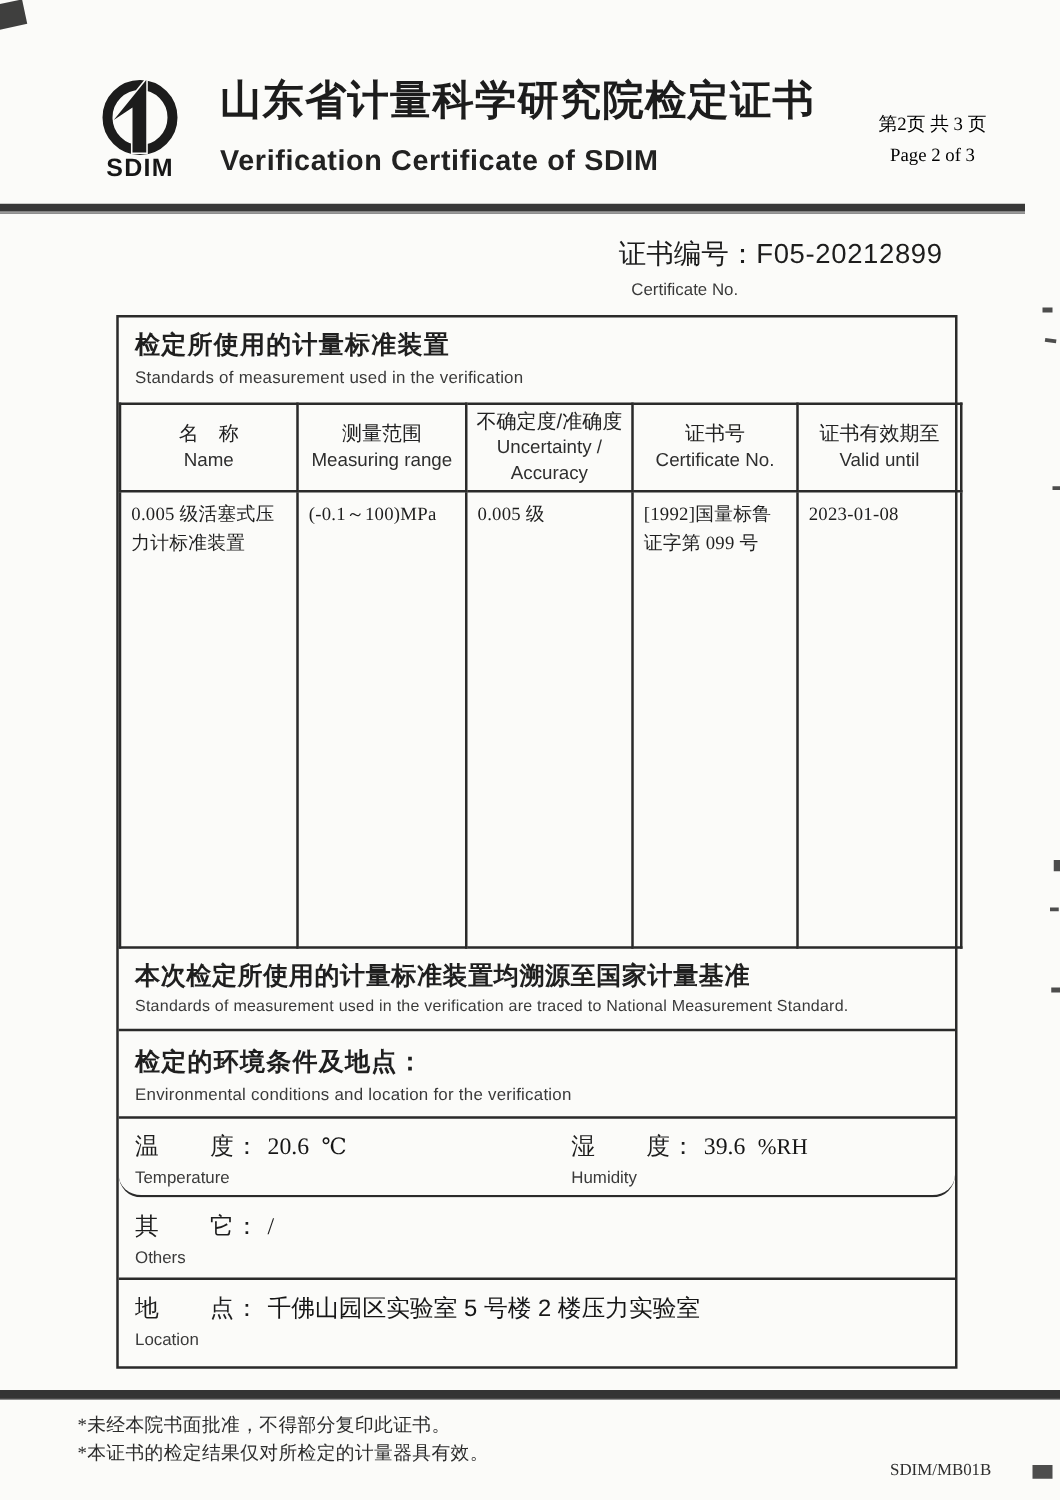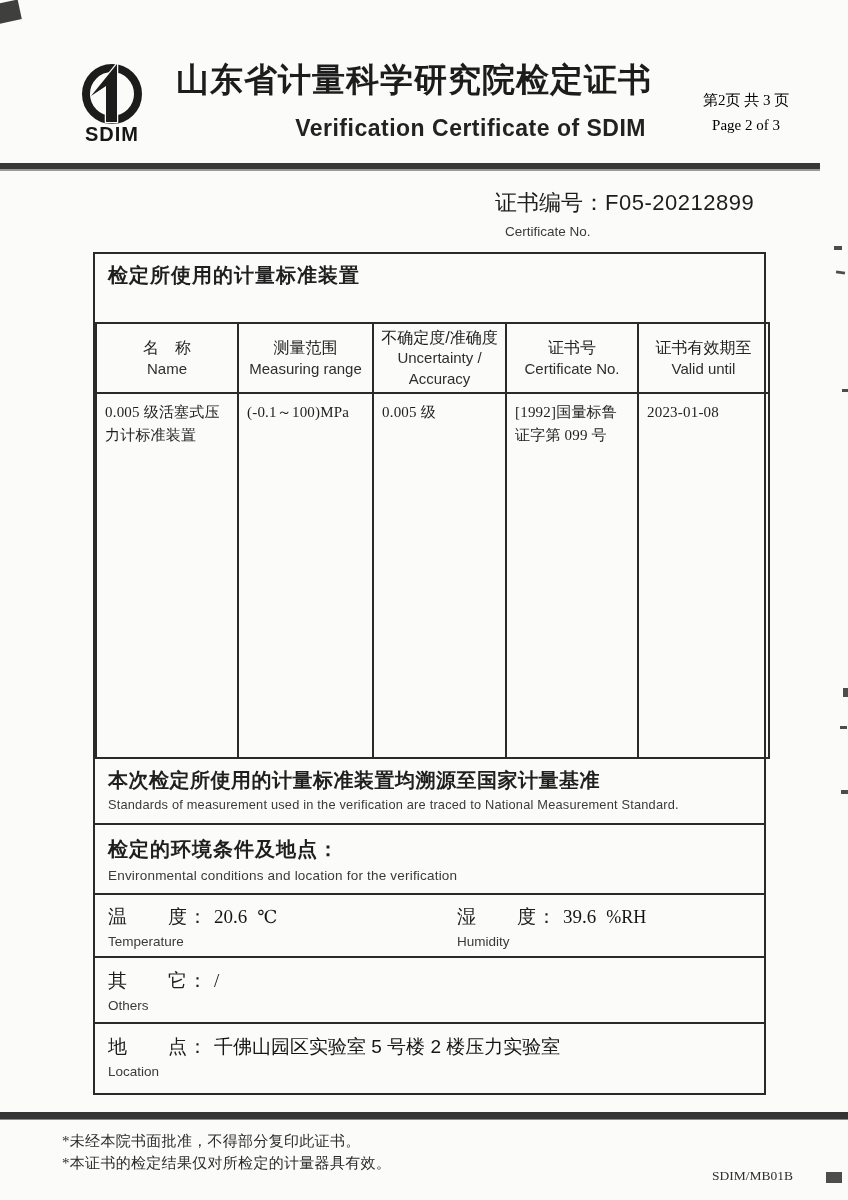--- a/index.html
+++ b/index.html
@@ -19,21 +19,21 @@
   .corner-mark {
     position: absolute; left: -6px; top: 2px; width: 26px; height: 20px;
     background: #1d1d1d; transform: rotate(-12deg); opacity: .85;
   }
   .logo {
     position: absolute; left: 70px; top: 60px; width: 84px; height: 84px;
     text-align: center;
   }
   .header-titles {
     position: absolute; left: 176px; top: 58px; width: 470px;
-    text-align: right;
+    text-align: left;
   }
   .title-zh {
     font-size: 33px; font-weight: 700; letter-spacing: 1px; color: #1c1c1c;
     white-space: nowrap;
   }
   .title-en {
     margin-top: 12px; font-size: 23px; font-weight: 700; color: #222;
     letter-spacing: .5px; white-space: nowrap;
   }
   .page-info {
@@ -91,21 +91,21 @@
   .sec-trace .zh-big { font-size: 20px; letter-spacing: .5px; }
   .sec-trace .en-sub { font-size: 12.8px; margin-top: 3px; }
 
   .sec-envtitle { height: 71px; border-bottom: 2px solid #2a2a2a; padding-top: 11px; }
   .field { position: relative; }
   .label-zh-f { font-size: 19px; color: #1d1d1d; letter-spacing: 1px; }
   .value-f { font-family: "Liberation Serif","DejaVu Serif",serif; font-size: 19px; color: #161616; margin-left: 6px; }
   .unit-f { font-family: "Liberation Serif","DejaVu Serif",serif; font-size: 18px; color: #161616; margin-left: 10px; }
   .sublabel-en { font-size: 13.5px; color: #3a3a3a; margin-top: 4px; }
 
-  .sec-env { height: 63px; border-bottom: 2px solid #2a2a2a; padding-top: 9px; }
+  .sec-env { height: 63px; border-bottom: 2px solid #2a2a2a; padding-top: 9px; border-radius: 18px; }
   .sec-env .hum { position: absolute; left: 362px; top: 9px; }
   .sec-others { height: 66px; border-bottom: 2px solid #2a2a2a; padding-top: 10px; }
   .sec-location { height: 69px; padding-top: 10px; }
 
   
   .footer-rule {
     position: absolute; left: 0; top: 1112px; width: 848px; height: 8px;
     background: #343434; border-bottom: 1px solid #8a8a8a;
   }
   .footnotes {
@@ -159,20 +159,21 @@
 
   <div class="cert-no">
     <span class="label-zh">证书编号：</span><span class="value">F05-20212899</span>
   </div>
   <div class="cert-no-en">Certificate No.</div>
 
   <div class="main-box">
 
     <div class="sec sec-standards">
       <div class="zh-big">检定所使用的计量标准装置</div>
+      <div class="en-sub">Standards of measurement used in the verification</div>
     </div>
 
     <table class="std-table">
       <thead>
         <tr>
           <th class="col1">
             <div>名　称</div>
             <div class="en">Name</div>
           </th>
           <th class="col2">

